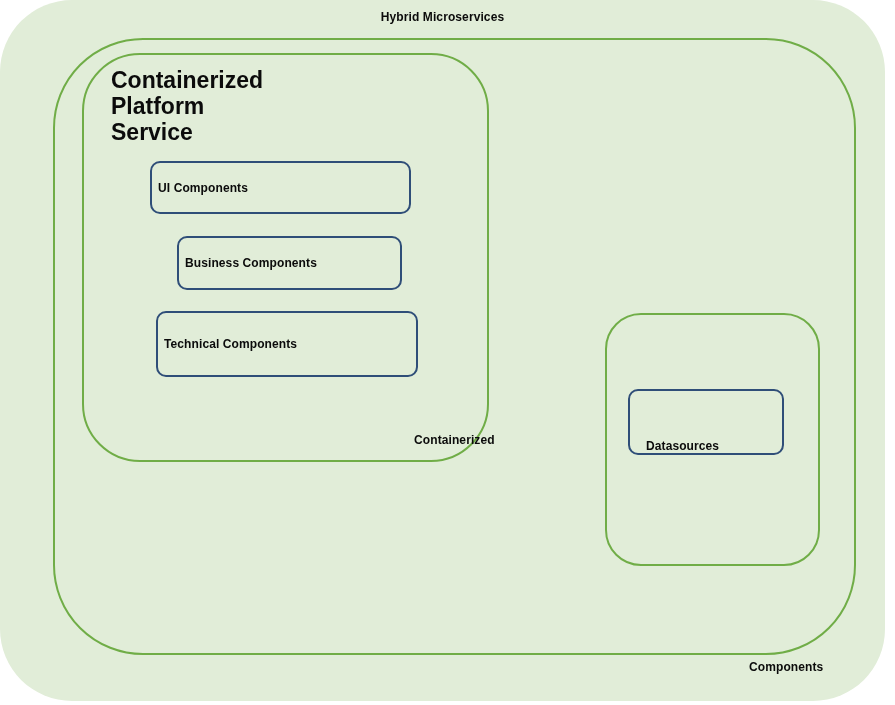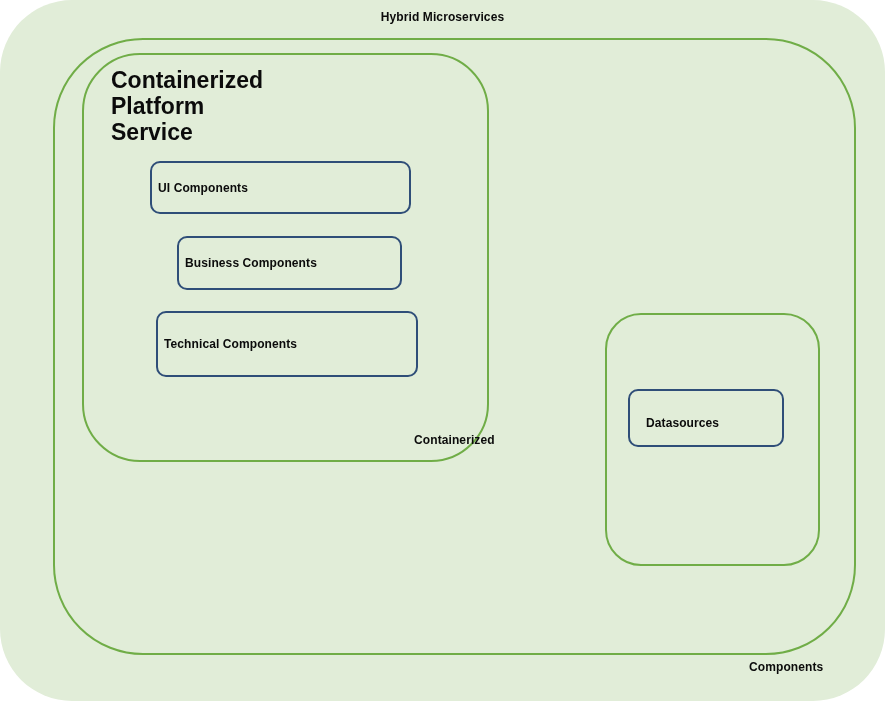--- a/index.html
+++ b/index.html
@@ -95,22 +95,22 @@
     align-items: center;
     padding-left: 6px;
   }
 
   .box-ui        { left: 150px; top: 161px; width: 261px; height: 53px; }
   .box-business  { left: 153px; top: 236px; width: 225px; height: 54px; margin-left: 24px; }
   .box-technical { left: 156px; top: 311px; width: 262px; height: 66px; }
 
   .box-datasources {
     left: 628px; top: 389px;
-    width: 156px; height: 58px;
-    align-items: center;
+    width: 156px; height: 66px;
+    align-items: flex-end;
     padding-top: 10px;
     padding-left: 16px;
   }
 </style>
 </head>
 <body style="--canvas-fill: #E1EDD8; --container-stroke: #70AD47; --component-stroke: #2F4E78; --label-text: #0B0B0B; background: rgb(255, 255, 255);">
 
 <div class="canvas-shape"></div>
 
 <div class="diagram-title lbl">Hybrid Microservices</div>

